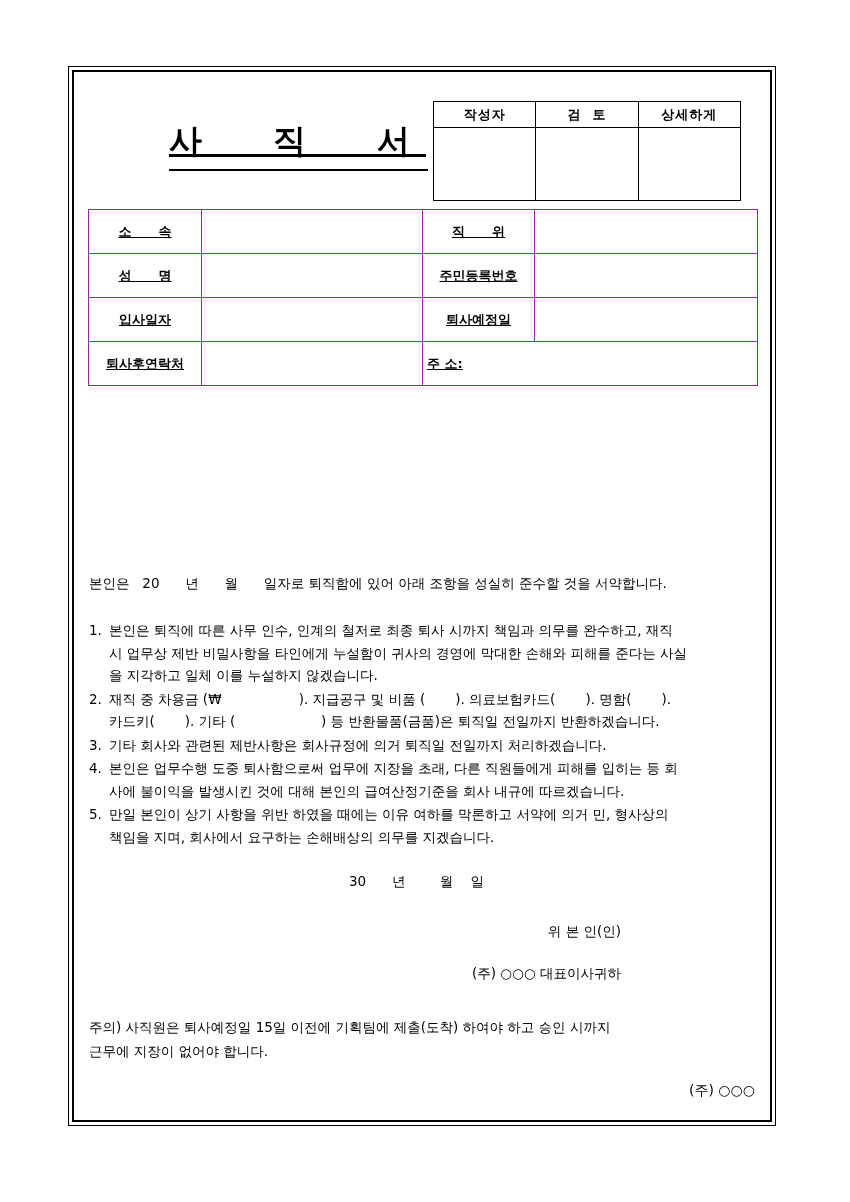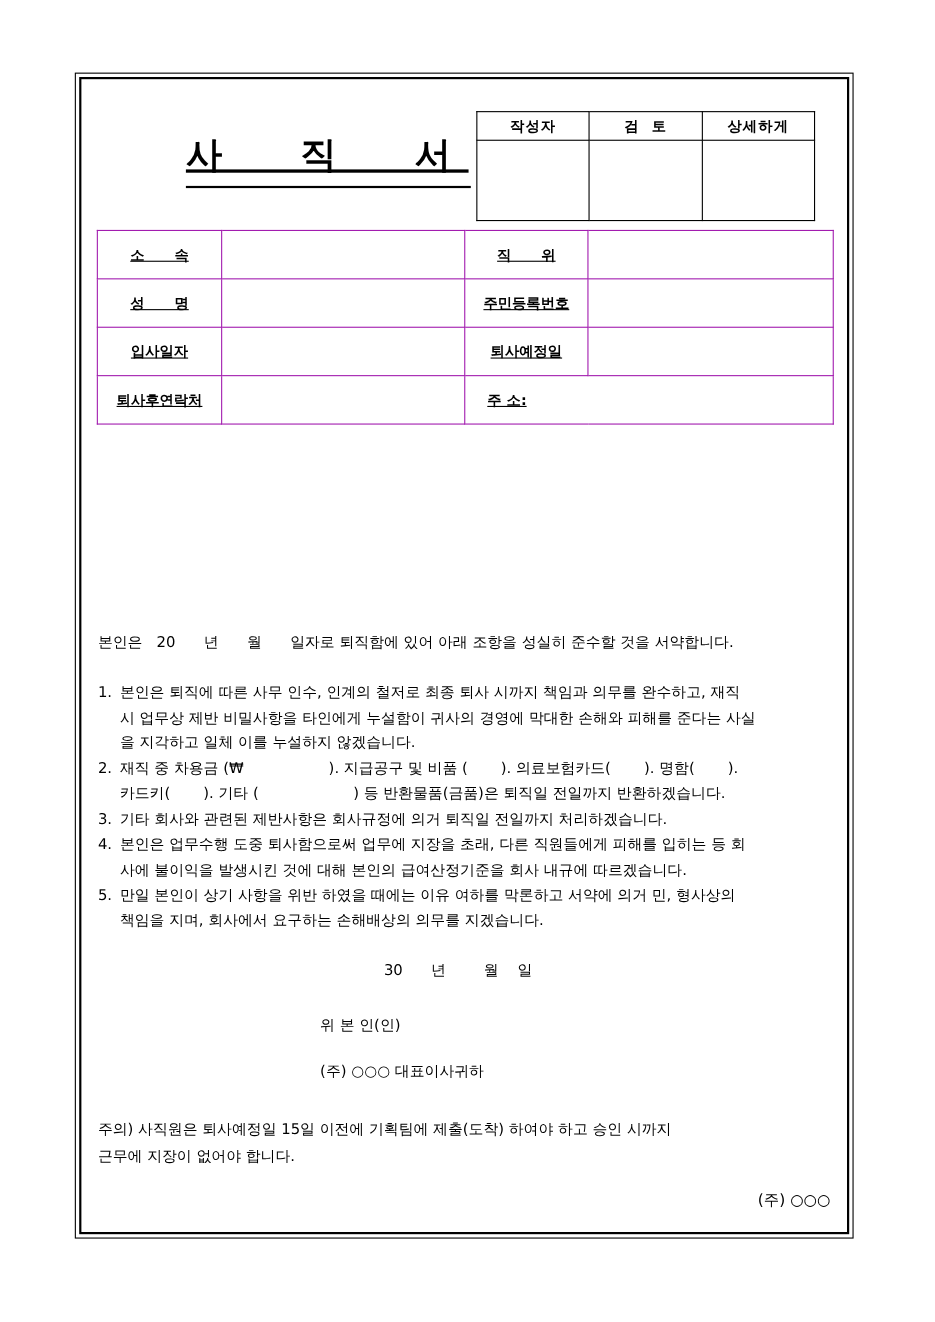--- a/index.html
+++ b/index.html
@@ -104,21 +104,21 @@
   .info-table td.label {
     text-align: center;
     font-weight: bold;
     white-space: pre;
   }
   .info-table td.value {
     text-align: left;
   }
   .info-table td.addr {
     text-align: left;
-    padding-left: 20px;
+    padding-left: 4px;
     font-weight: bold;
     white-space: pre;
     vertical-align: middle;
   }
 
   
   .intro {
     position: absolute;
     left: 20px;
     top: 350px;
@@ -167,21 +167,21 @@
     top: 806px;
     font-size: 13.5px;
     white-space: pre;
   }
   .sign-row {
     position: absolute;
     left: 222px;
     width: 330px;
     font-size: 13.5px;
     display: flex;
-    justify-content: flex-start;
+    justify-content: flex-end;
   }
   .sign-row span { white-space: pre; }
   .sign-person { top: 856px; }
   .sign-company { top: 898px; }
 
   
   .note {
     position: absolute;
     left: 20px;
     top: 948px;

